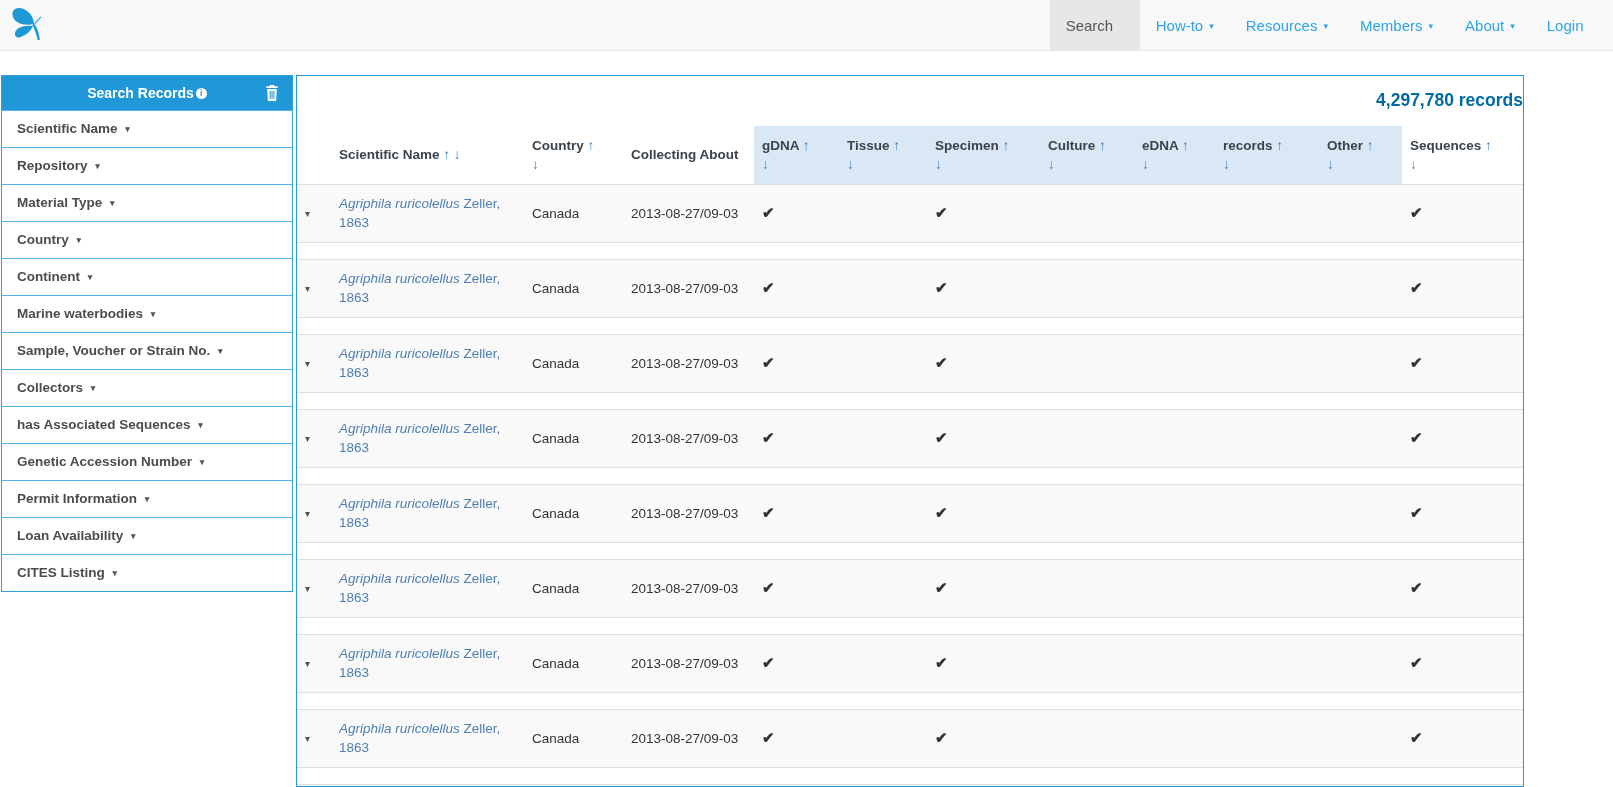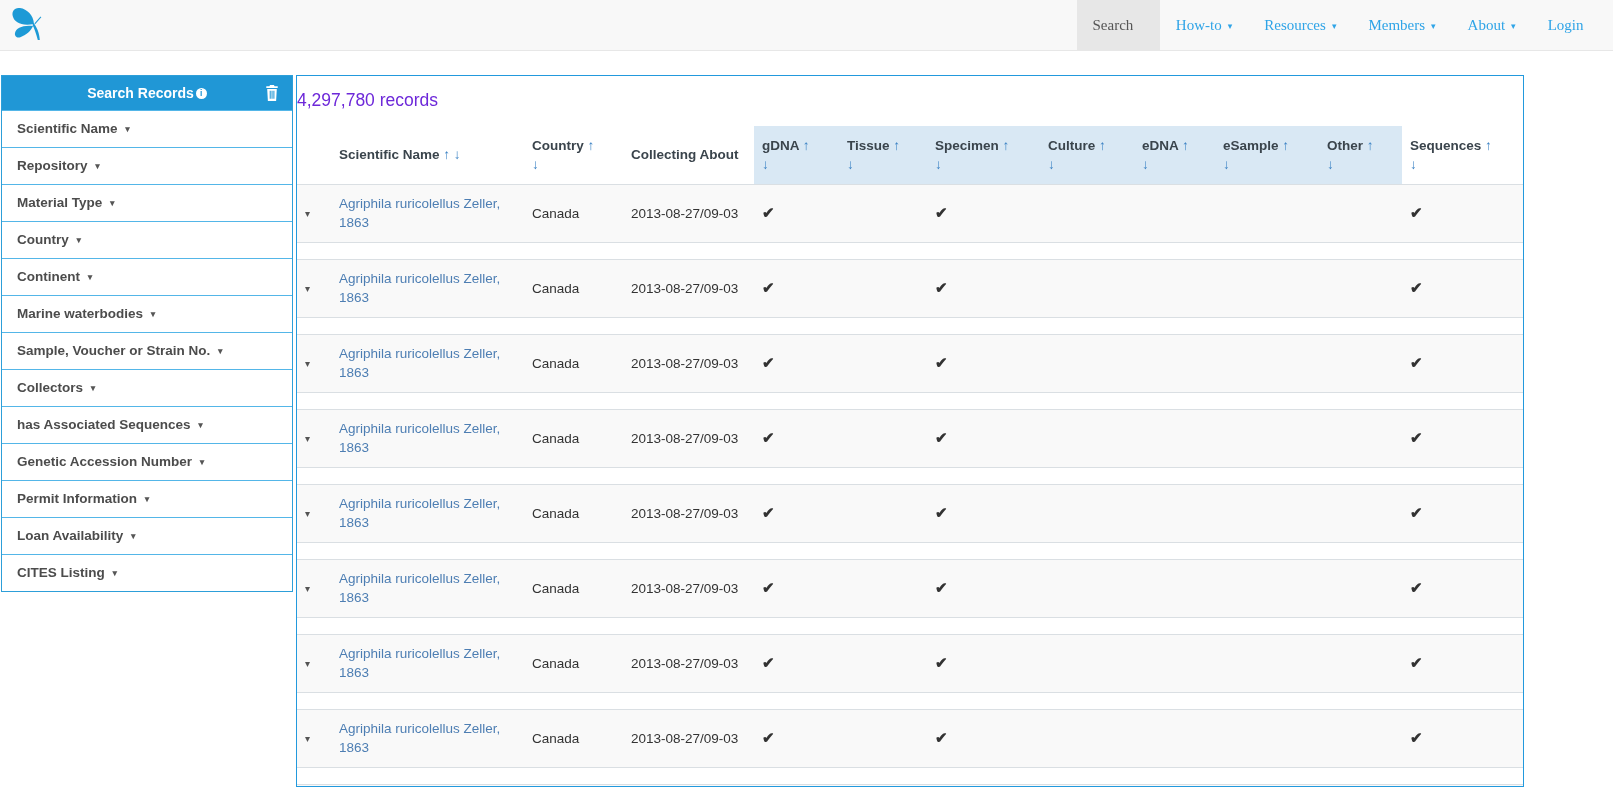--- a/index.html
+++ b/index.html
@@ -12,21 +12,21 @@
   
   .navbar {
     position:absolute; top:0; left:0; width:1613px; height:51px;
     background:#f8f8f8; border-bottom:1px solid #e7e7e7;
     display:flex; align-items:center; justify-content:space-between;
   }
   .brand { display:flex; align-items:center; padding-left:9px; height:51px; cursor:pointer; }
   .nav-list { display:flex; list-style:none; margin:0; padding:0; height:51px; align-items:stretch; margin-right:3px; }
   .nav-item {
     display:flex; align-items:center; padding:0 16px; font-size:15px;
-    color:#2fa4e7; cursor:pointer; white-space:nowrap;font-family:Liberation Serif, serif;
+    color:#2fa4e7; cursor:pointer; white-space:nowrap;
   }
   .nav-item.active { background:#e7e7e7; color:#555; }
   .nav-caret { font-size:9px; margin-left:6px; position:relative; top:1px; }
 
   
   .sidebar {
     position:absolute; left:1px; top:75px; width:292px;
     border:1px solid #2d9fd9; background:#84cc16;
   }
   .sidebar-header {
@@ -46,37 +46,37 @@
     cursor:pointer; white-space:nowrap; background:#fff;
   }
   .sidebar-item .caret { font-size:9px; color:#555; margin-left:4px; position:relative; top:-1px; }
 
   
   .main {
     position:absolute; left:296px; top:75px; width:1228px; height:712px;
     border:1px solid #2299dd; background:#fff; overflow:hidden;
   }
   .count-bar {
-    text-align:left; padding:14px 0 15px; font-size:17.5px; font-weight:normal; color:#6d28d9;
+    text-align:right; padding:14px 0 15px; font-size:17.5px; font-weight:bold; color:#0369a1;
   }
   table.results { width:100%; border-collapse:collapse; table-layout:fixed; font-size:13.5px; }
   thead th {
     height:58px; padding:6px 8px; text-align:left; vertical-align:middle;
     font-weight:bold; color:#3a444c; font-size:13.5px; line-height:19px;
   }
   thead th.hl { background:#d9e8f4; }
   .arrow { color:#3b82c4; font-weight:bold; cursor:pointer; }
   tr.data-row td {
     background:#f9f9f9; border-top:1px solid #dadfe3;
     height:58px; padding:8px; vertical-align:middle; color:#333; line-height:19px;
   }
   tr.spacer-row td { background:#fff; border-top:1px solid #dadfe3; height:17px; padding:0; }
   .expand-caret { font-size:10px; color:#555; cursor:pointer; }
   .sci-link { color:#4d7eb3; cursor:pointer; text-decoration:none; }
-  .sci-link .sci-italic { }
+  .sci-link .sci-italic { font-style:italic; }
   .chk { font-weight:900; font-size:15px; color:#333; }
 </style>
 </head>
 <body>
 
 <div class="navbar">
   <div class="brand">
     <svg width="38" height="37" viewBox="0 0 38 37">
       <g fill="#1d9ad6">
         <path d="M25 17 C24.5 8 18 2 11 1 C5.5 0.2 2.5 4 3.8 9.3 C5.3 15.5 13 19.5 25 17 Z"></path>
@@ -255,21 +255,21 @@
           <span>Culture</span>
           <span class="arrow">↑</span><br>
           <span class="arrow">↓</span>
         </th>
         <th class="hl">
           <span>eDNA</span>
           <span class="arrow">↑</span><br>
           <span class="arrow">↓</span>
         </th>
         <th class="hl">
-          <span>eSample</span>
+          <span>records</span>
           <span class="arrow">↑</span><br>
           <span class="arrow">↓</span>
         </th>
         <th class="hl">
           <span>Other</span>
           <span class="arrow">↑</span><br>
           <span class="arrow">↓</span>
         </th>
         <th>
           <span>Sequences</span>

